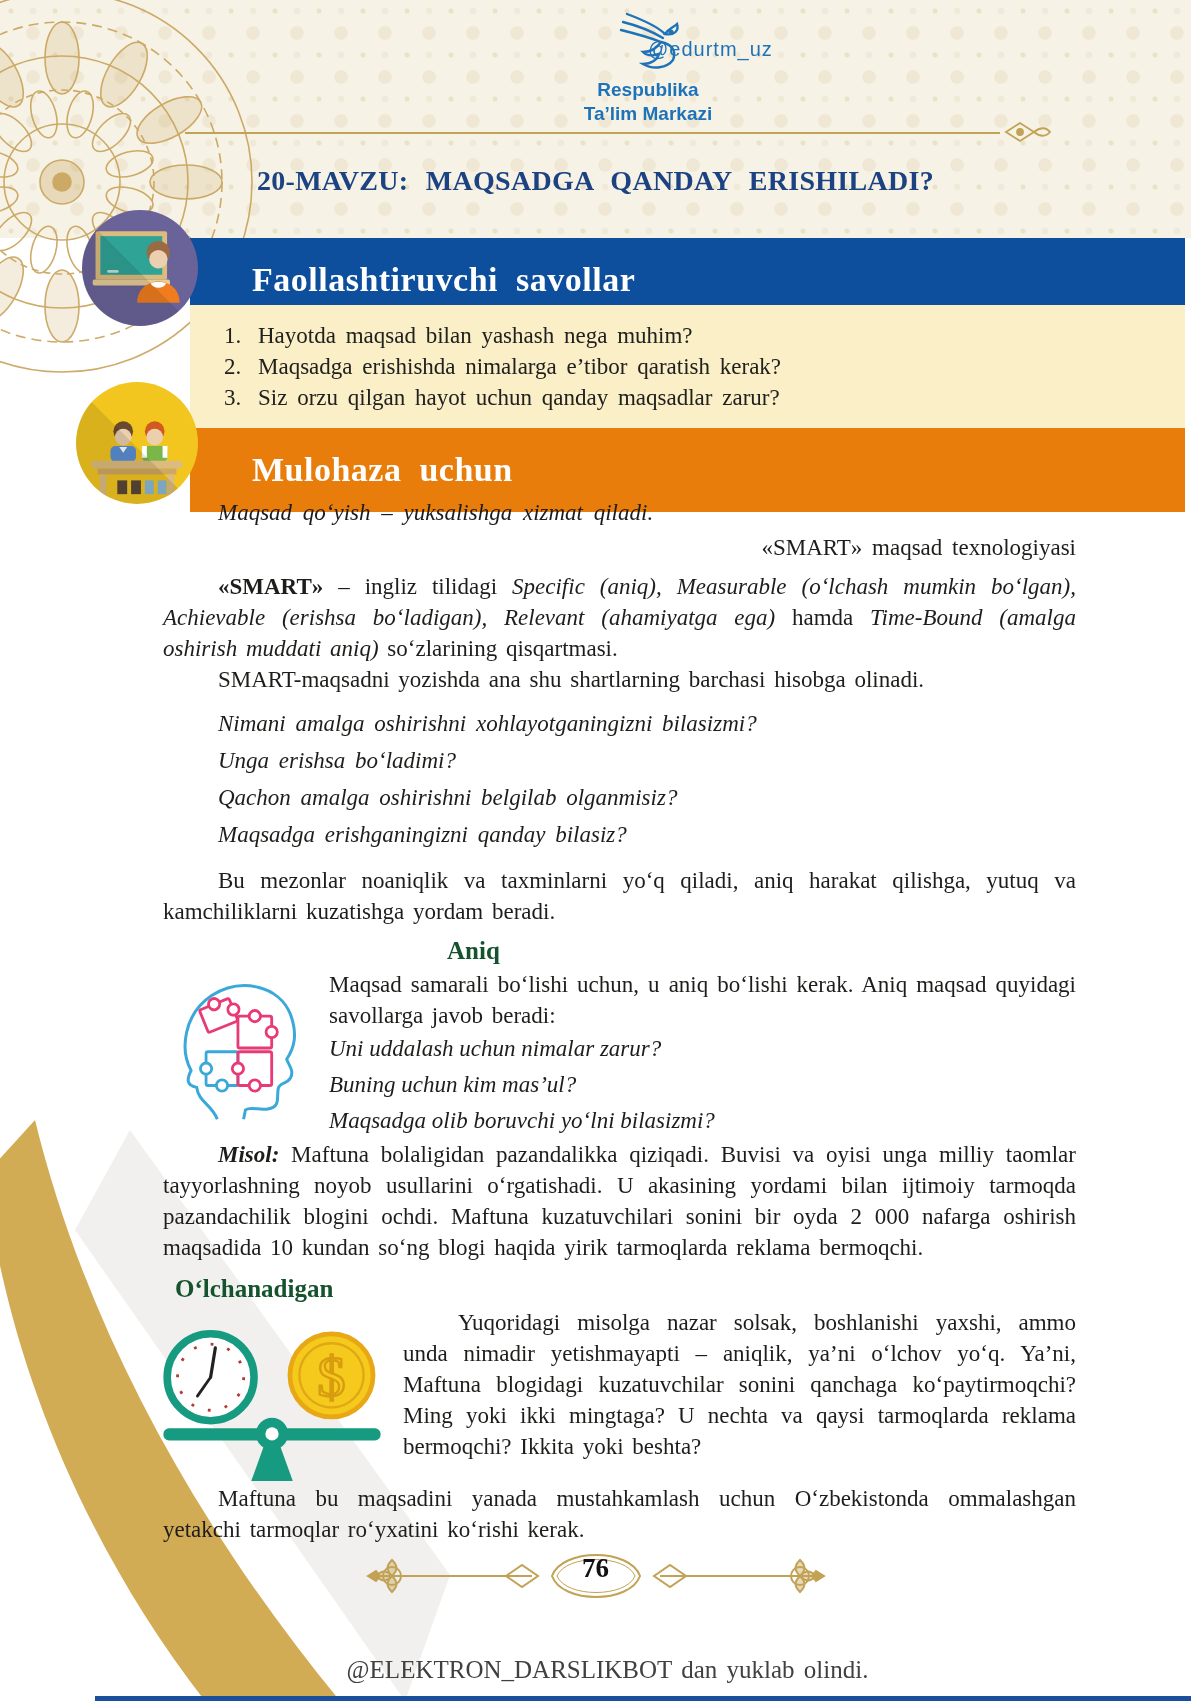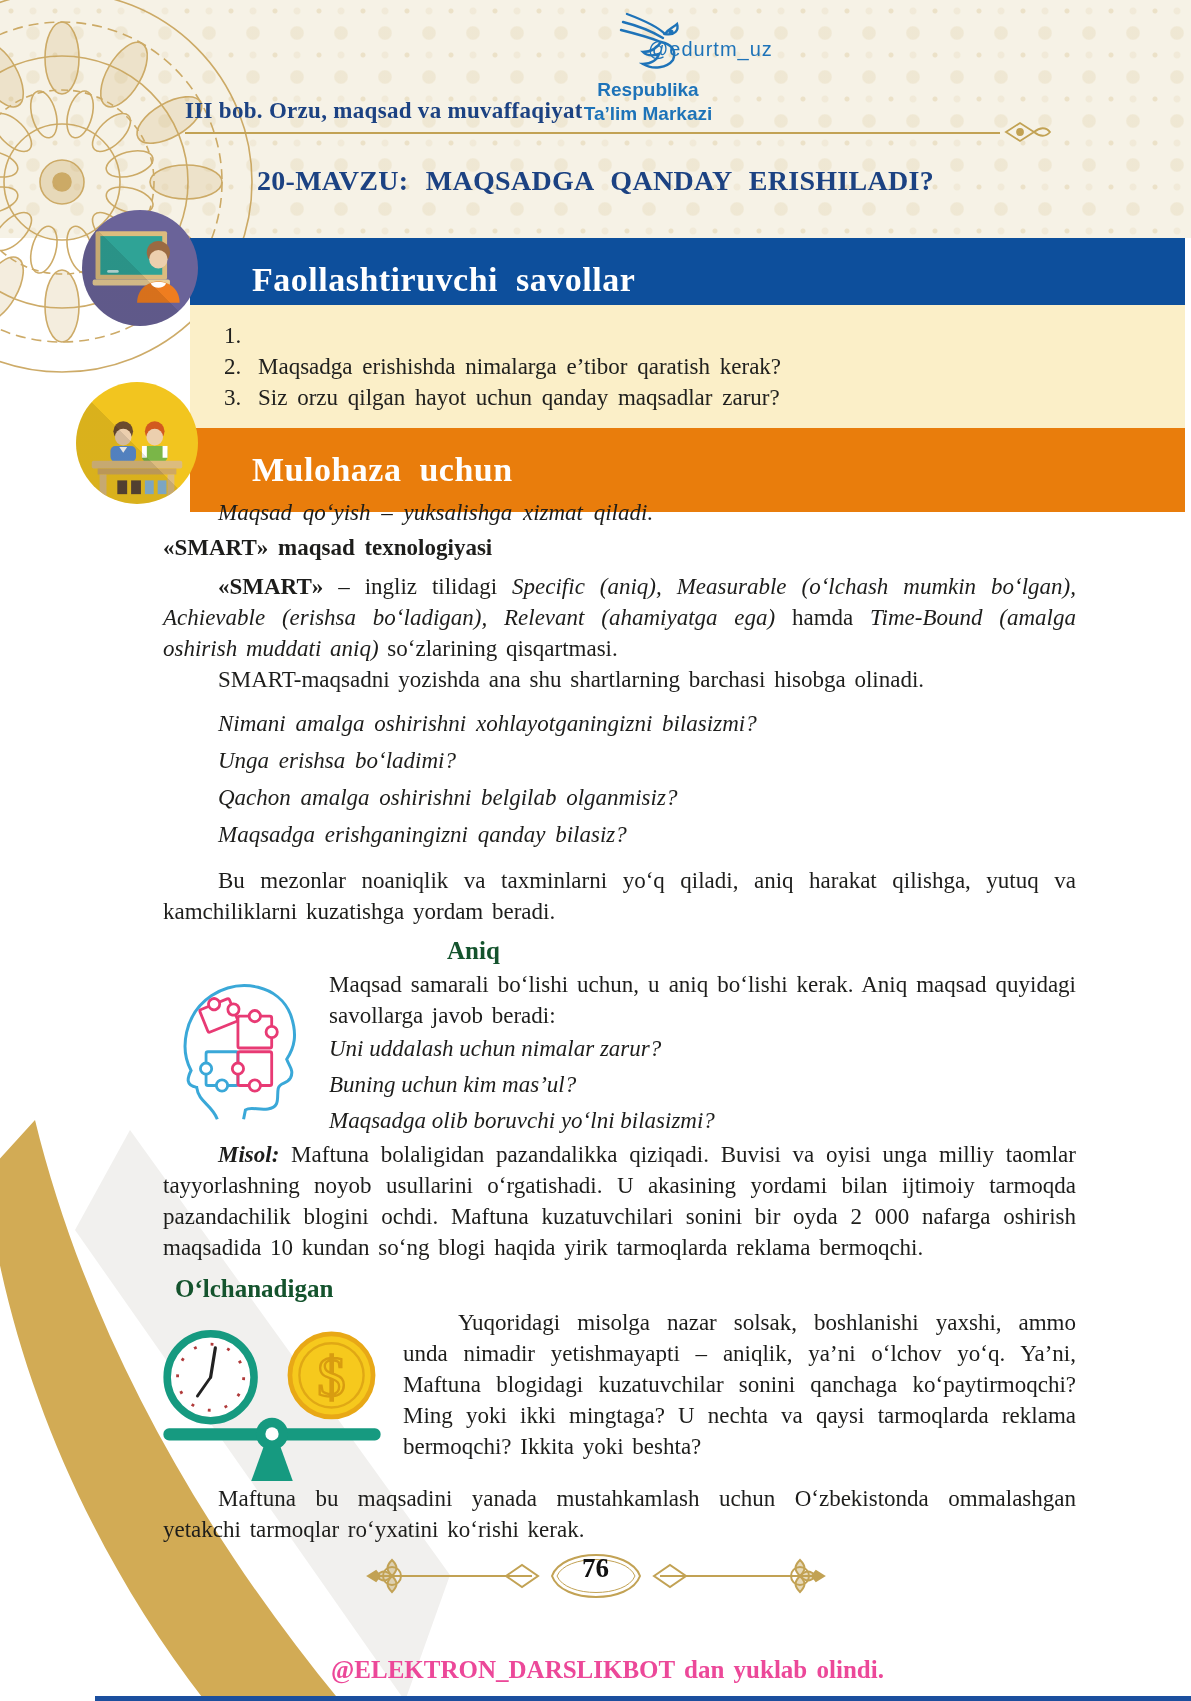--- a/index.html
+++ b/index.html
@@ -61,39 +61,39 @@
   .circle-icon.purple { left:82px; top:210px; width:116px; height:116px; background:#6a6399; }
   .circle-icon.yellow { left:76px; top:382px; width:122px; height:122px; background:#f2c51f; }
   .circle-icon::after {
     content:""; position:absolute; inset:0;
     background:linear-gradient(225deg, transparent 52%, rgba(0,0,0,.10) 52%);
   }
 
   
   .content { position:absolute; left:163px; top:497px; width:913px; font-size:23px; line-height:31px; }
   .epigraph { font-style:italic; margin-left:55px; word-spacing:5px; }
-  .smart-title { text-align:left; font-weight:bold; margin:4px 0 8px 0; word-spacing:4px; }
+  .smart-title { text-align:right; font-weight:normal; margin:4px 0 8px 0; word-spacing:4px; }
   .para { text-align:justify; text-indent:55px; word-spacing:3px; }
   .q-block { margin:10px 0 12px 55px; }
   .q-block .iq { font-style:italic; line-height:37px; word-spacing:4px; }
   .subhead { font-size:25px; font-weight:bold; color:#14532d; margin:8px 0 3px 284px; }
   .float-icon { float:left; }
   .float-icon.head { width:160px; height:150px; margin:4px 12px 0 -6px; }
   .float-icon.scale { width:238px; height:170px; margin:6px 12px 0 -10px; }
   .example-label { font-weight:bold; font-style:italic; }
 
   
   .footer-orn { position:absolute; left:50%; top:1540px; transform:translateX(-50%); }
   .page-num {
     position:absolute; left:50%; top:1553px; transform:translateX(-50%);
     font-size:27px; font-weight:bold; color:#111111;
   }
   .download-line {
     position:absolute; left:0; right:0; top:1656px; text-align:center;
-    font-size:25px; font-weight:bold; color:#ec4899; word-spacing:3px;padding-left:24px;
+    font-size:25px; font-weight:normal; color:#404040; word-spacing:3px;padding-left:24px;
   }
 </style>
 </head>
 <body>
 
 <div id="page">
 
   <div class="pattern-band"></div>
 
   <svg class="mandala" width="420" height="420" viewBox="0 0 420 420" fill="none">
@@ -198,21 +198,20 @@
       <path d="M48,32 C58,34 64,40 60,50 C54,58 40,60 30,54 C38,54 44,50 46,44 C40,46 34,46 30,42 C38,42 44,38 48,32 Z"></path>
       <circle cx="58" cy="22" r="1.4" fill="#1e73b8"></circle>
     </svg>
     <div class="brand">
       <div>Respublika</div>
       <div>Ta’lim Markazi</div>
     </div>
   </div>
   <div class="handle">@edurtm_uz</div>
 
-  <div class="chapter">III bob. Orzu, maqsad va muvaffaqiyat</div>
   <div class="chapter-rule"></div>
   <svg class="chapter-orn" width="52" height="28" viewBox="0 0 52 28" fill="none" stroke="#c2a254" stroke-width="1.8">
     <path d="M6,14 L20,5 L34,14 L20,23 Z"></path>
     <path d="M34,14 C40,9 46,9 50,14 C46,19 40,19 34,14 Z"></path>
     <circle cx="20" cy="14" r="3" fill="#c2a254"></circle>
   </svg>
 
   <div class="page-title">20-MAVZU: MAQSADGA QANDAY ERISHILADI?</div>
 
   <div class="banner blue">
@@ -227,20 +226,21 @@
       <circle cx="79" cy="44" r="12" fill="#9a6a42"></circle>
       <circle cx="79" cy="51" r="9.5" fill="#eccfae"></circle>
       <path d="M57,96 C57,82 68,74 79,74 C90,74 101,82 101,96 Z" fill="#ef7d1f"></path>
       <path d="M71,76 C74,82 84,82 87,76 C84,74 74,74 71,76 Z" fill="#ffffff"></path>
     </svg>
   </div>
   <div class="cream-box">
     <div class="q-list">
       <div class="q-row">
         <span class="q-num">1.</span>
+        <span>Hayotda maqsad bilan yashash nega muhim?</span>
       </div>
       <div class="q-row">
         <span class="q-num">2.</span>
         <span>Maqsadga erishishda nimalarga e’tibor qaratish kerak?</span>
       </div>
       <div class="q-row">
         <span class="q-num">3.</span>
         <span>Siz orzu qilgan hayot uchun qanday maqsadlar zarur?</span>
       </div>
     </div>

